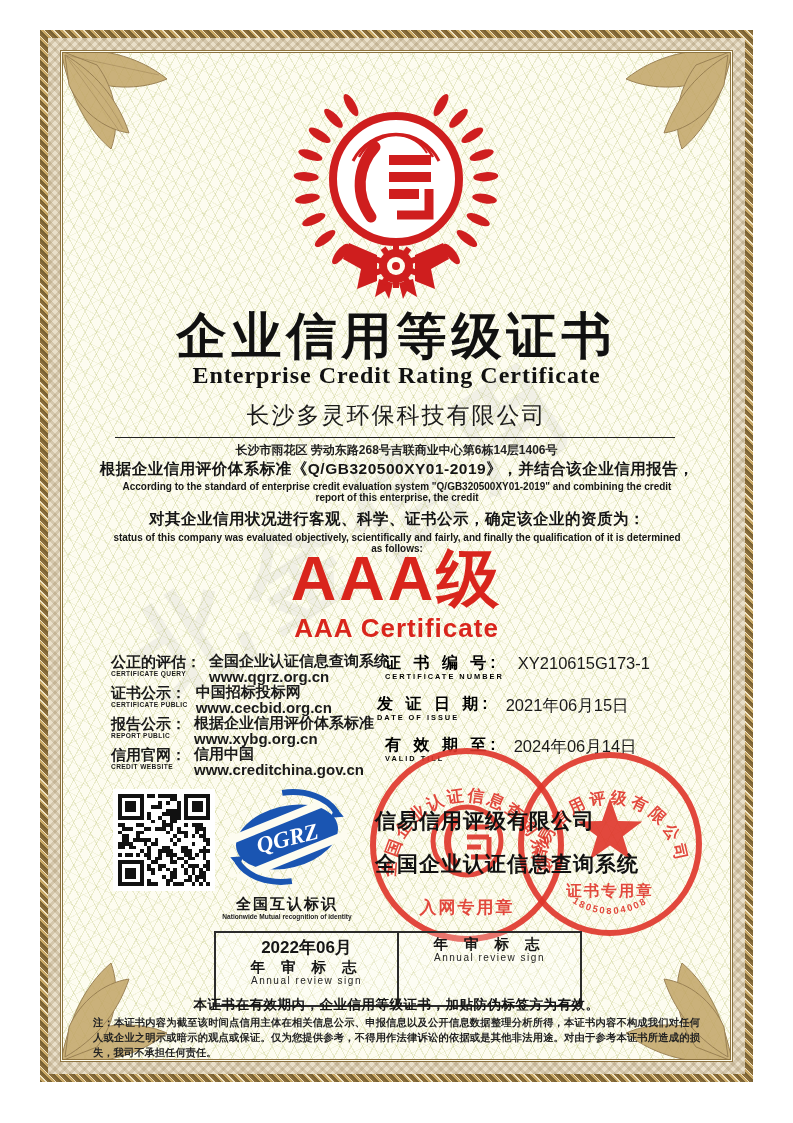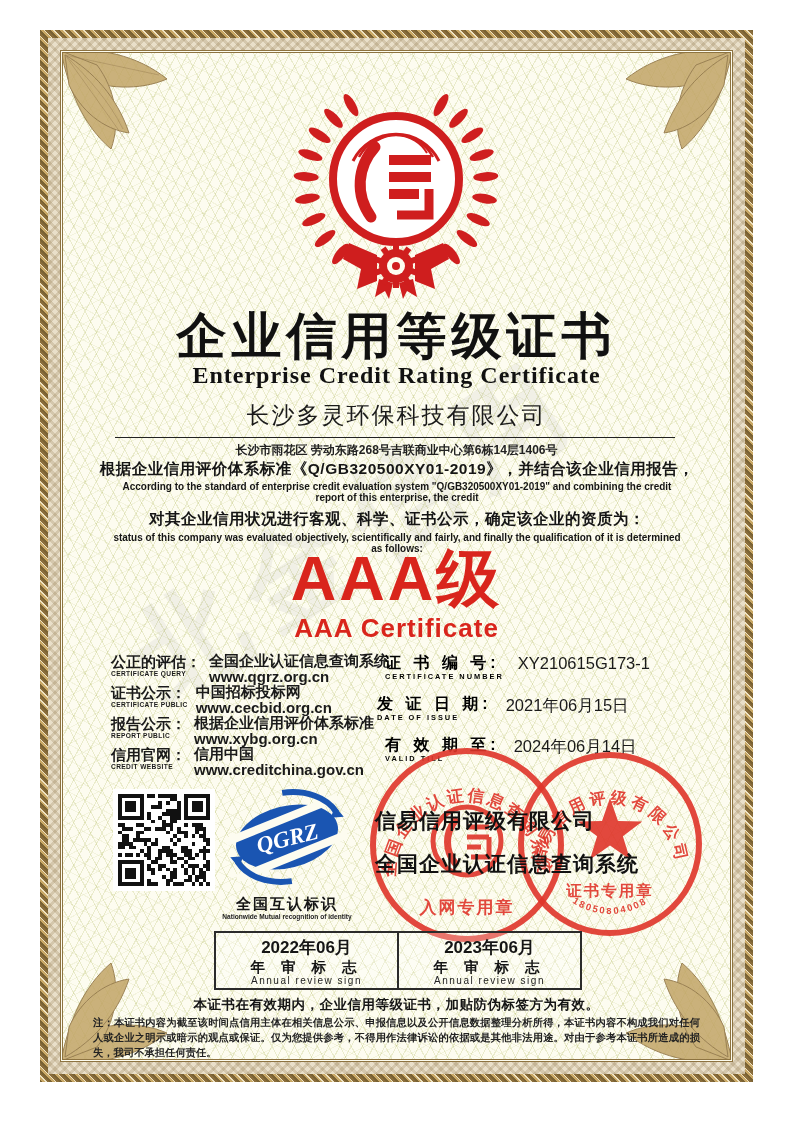--- a/index.html
+++ b/index.html
@@ -70,21 +70,21 @@
   .qgrz-wrap { left:164px; top:731px; width:120px; height:106px; }
   .qgrz-label { left:140px; top:842px; width:168px; text-align:center; }
 
   .sig1 { left:312px; top:754px; font-size:21px; font-weight:600; letter-spacing:1px; color:#111; white-space:nowrap; }
   .sig2 { left:312px; top:797px; font-size:21px; font-weight:600; letter-spacing:1px; color:#111; white-space:nowrap; }
 
   .stampL { left:304px; top:692px; width:200px; height:200px; opacity:.9; }
   .stampR { left:452px; top:696px; width:190px; height:190px; opacity:.9; }
 
   
-  .annual { left:151px; top:878px; width:368px; height:59px; border:2px solid #2b2b2b; display:flex; background:rgba(255,255,255,.25); }
+  .annual { left:151px; top:878px; width:368px; height:76px; border:2px solid #2b2b2b; display:flex; background:rgba(255,255,255,.25); }
   .acell { flex:1; text-align:center; padding-top:3px; }
   .acell + .acell { border-left:2px solid #2b2b2b; }
   .a-date { font-size:17px; font-weight:700; color:#151515; }
   .a-cn { font-size:14.5px; font-weight:700; letter-spacing:6px; color:#151515; margin-top:-1px; }
   .a-en { font-size:10px; font-weight:400; letter-spacing:1.5px; color:#222; margin-top:-2px; }
 
   .notice { top:943px; font-size:13.5px; font-weight:700; color:#151515; letter-spacing:.5px; }
   .note { left:30px; top:963px; width:607px; font-size:10.3px; font-weight:600; color:#222;
           line-height:1.45; text-align:justify; }
 </style>
@@ -626,21 +626,20 @@
         <div class="abs sig1">信易信用评级有限公司</div>
         <div class="abs sig2">全国企业认证信息查询系统</div>
 
         <div class="abs annual">
           <div class="acell">
             <div class="a-date">2022年06月</div>
             <div class="a-cn">年 审 标 志</div>
             <div class="a-en">Annual review sign</div>
           </div>
           <div class="acell">
-            <div class="a-date">2023年06月</div>
             <div class="a-cn">年 审 标 志</div>
             <div class="a-en">Annual review sign</div>
           </div>
         </div>
 
         <div class="abs ctr notice">本证书在有效期内，企业信用等级证书，加贴防伪标签方为有效。</div>
         <div class="abs note">注：本证书内容为截至该时间点信用主体在相关信息公示、申报信息以及公开信息数据整理分析所得，本证书内容不构成我们对任何人或企业之明示或暗示的观点或保证。仅为您提供参考，不得用作法律诉讼的依据或是其他非法用途。对由于参考本证书所造成的损失，我司不承担任何责任。</div>
 
       </div>
      </div>

